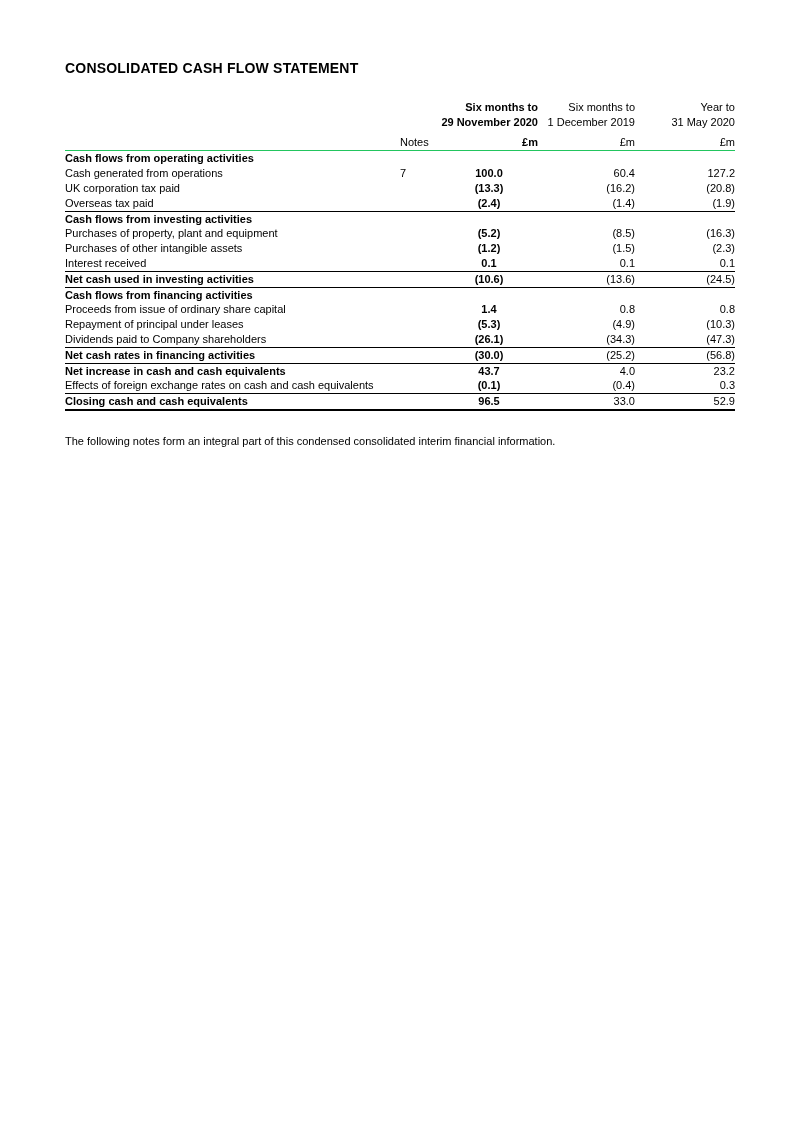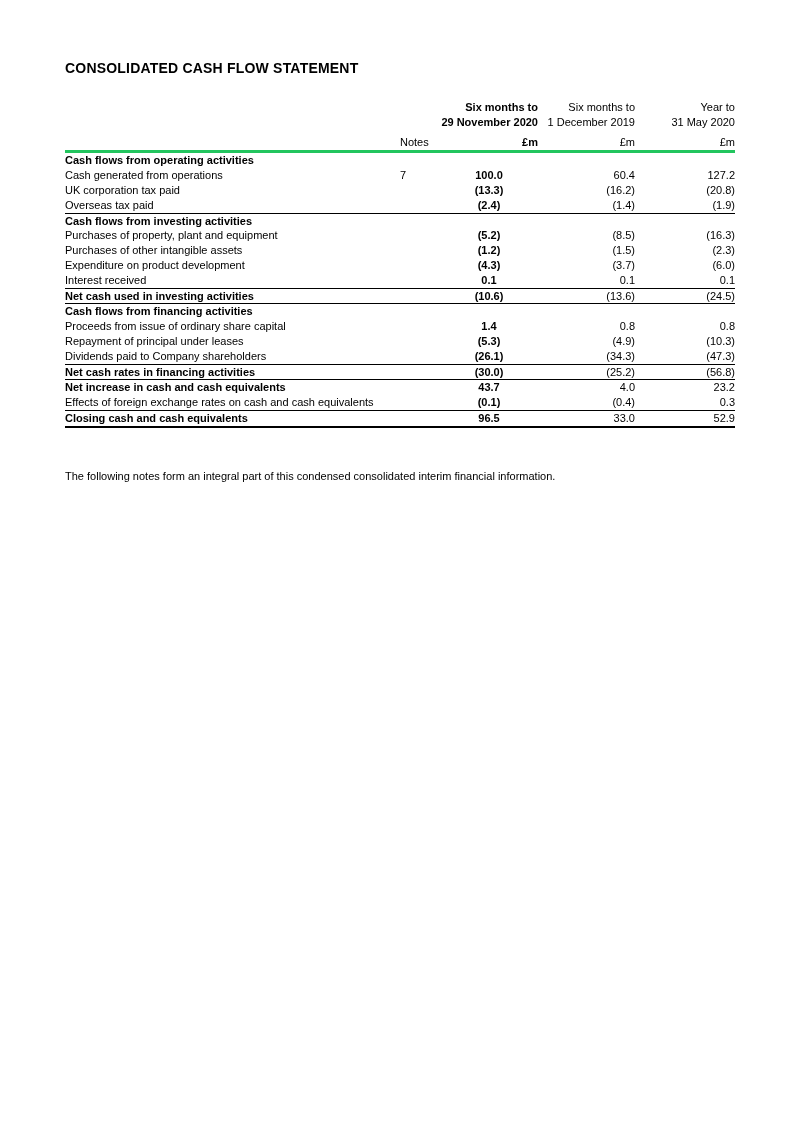--- a/index.html
+++ b/index.html
@@ -31,31 +31,31 @@
     white-space: nowrap;
     overflow: hidden;
     padding: 1px 0;
     line-height: 12.8px;
     vertical-align: bottom;
   }
   .num { text-align: right; }
   .b { font-weight: bold; }
   .notes-col { padding-left: 2px; }
   thead tr.unit-row td {
-    border-bottom: 3px solid #22c55e;
+    border-bottom: 1px solid #22c55e;
     padding-top: 6px;
     padding-bottom: 2px;
   }
   tbody tr.rule-above td { border-top: 1px solid #000; }
   tbody tr.rule-below td { border-bottom: 2px solid #000; }
   tbody tr.section td.label,
   tbody tr.total td.label { font-weight: bold; }
   tbody td.col-v0 { font-weight: bold; text-align: center; }
   .footnote {
-    margin-top: 42px;
+    margin-top: 24px;
     font-size: 11px;
     line-height: 13px;
   }
 </style>
 </head>
 <body>
 
 <div class="page">
 
   <h1 class="title">CONSOLIDATED CASH FLOW STATEMENT</h1>
@@ -135,27 +135,20 @@
           <td class="num">(16.3)</td>
         </tr>
         <tr class="data">
           <td class="label">Purchases of other intangible assets</td>
           <td class="notes-col"></td>
           <td class="num col-v0">(1.2)</td>
           <td class="num">(1.5)</td>
           <td class="num">(2.3)</td>
         </tr>
         <tr class="data">
-          <td class="label">Expenditure on product development</td>
-          <td class="notes-col"></td>
-          <td class="num col-v0">(4.3)</td>
-          <td class="num">(3.7)</td>
-          <td class="num">(6.0)</td>
-        </tr>
-        <tr class="data">
           <td class="label">Interest received</td>
           <td class="notes-col"></td>
           <td class="num col-v0">0.1</td>
           <td class="num">0.1</td>
           <td class="num">0.1</td>
         </tr>
         <tr class="total rule-above">
           <td class="label">Net cash used in investing activities</td>
           <td class="notes-col"></td>
           <td class="num col-v0">(10.6)</td>

